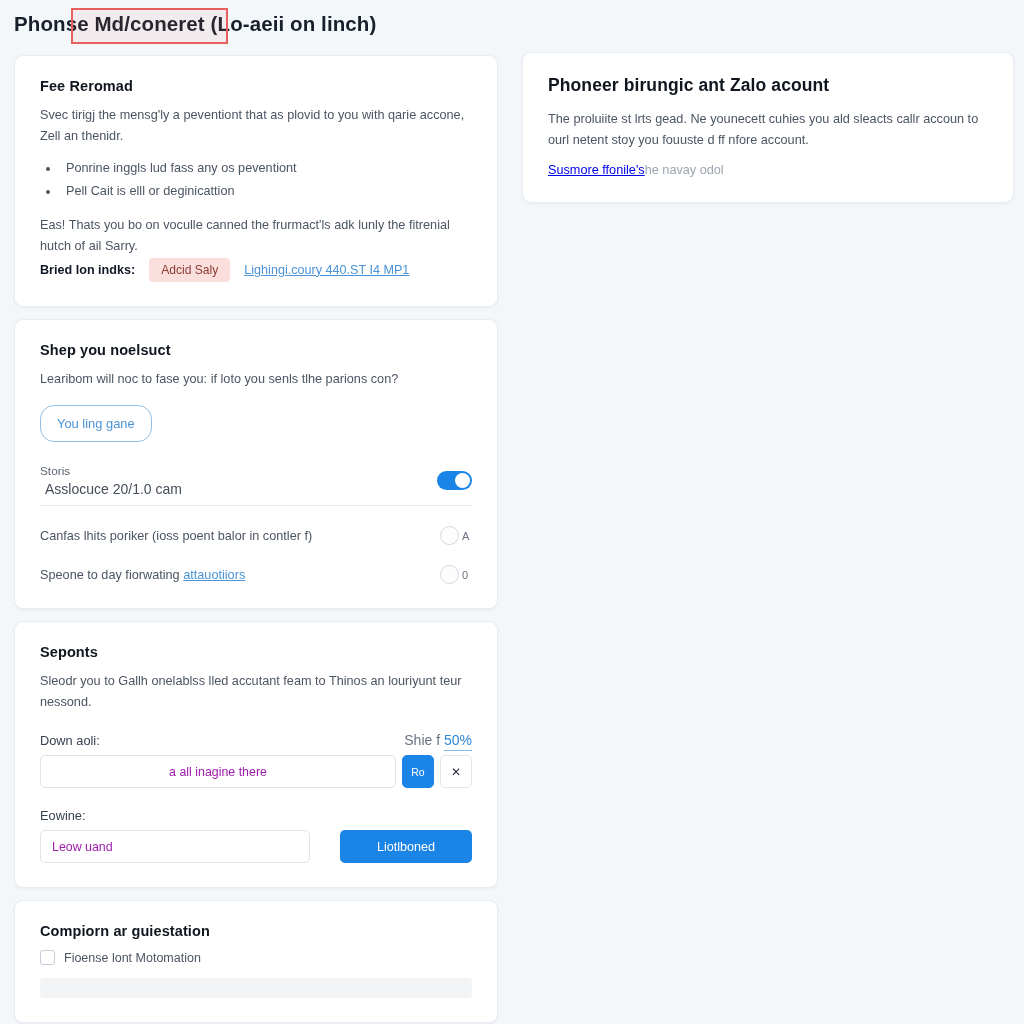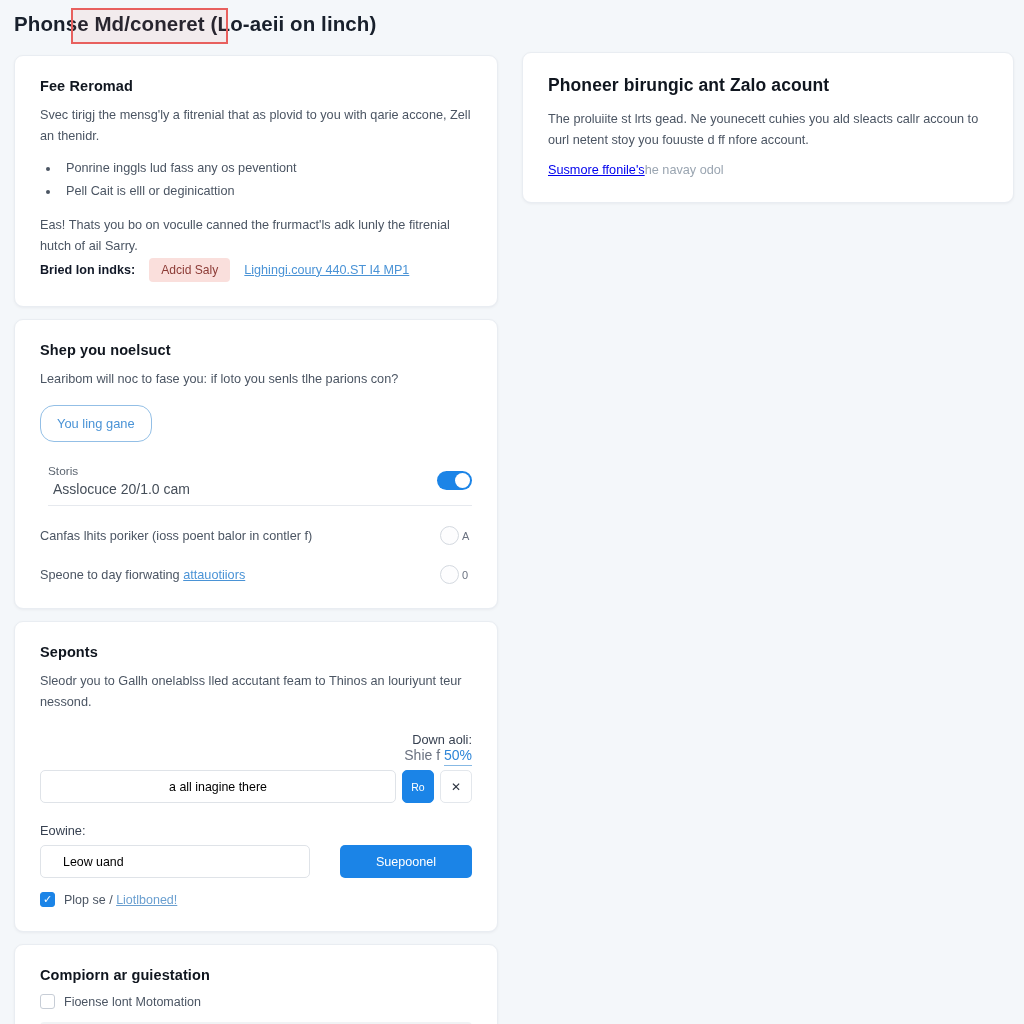--- a/index.html
+++ b/index.html
@@ -78,21 +78,21 @@
     border: 1px solid #93bfe6; border-radius: 14px;
     background: #fff; color: #4a93d6;
     font-size: 12.9px; padding: 10px 16px; cursor: pointer;
     font-family: "Liberation Sans", sans-serif;
   }
 
   
   .toggle-block { margin-top: 22px; }
   .toggle-row {
     display: flex; align-items: center; justify-content: space-between;
-    padding-bottom: 8px; border-bottom: 1px solid #e6e9ee; margin-left: 8px;
+    padding-bottom: 8px; border-bottom: 1px solid #e6e9ee;
   }
   .toggle-row .labels { display: flex; flex-direction: column; gap: 3px; }
   .tog-title { font-size: 11.8px; color: #5d6671; }
   .tog-sub { font-size: 14px; color: #454e59; padding-left: 5px; }
 
   .switch {
     width: 35px; height: 19px; border-radius: 10px;
     background: #1b84e7; position: relative; flex: none; cursor: pointer;
   }
   .switch .knob {
@@ -109,35 +109,35 @@
   .opt-ctrl { display: flex; align-items: center; gap: 3px; flex: none; }
   .circle-toggle {
     width: 19px; height: 19px; border-radius: 50%;
     border: 1px solid #d4d9e0; background: #fdfdfe; cursor: pointer;
   }
   .opt-glyph { font-size: 11px; color: #6b7280; width: 10px; text-align: left; }
 
   
   .field-head {
     display: flex; align-items: flex-end; justify-content: space-between;
-    margin-top: 20px; margin-bottom: 7px; flex-direction: column;
+    margin-top: 20px; margin-bottom: 7px;
   }
   .field-label { font-size: 12.8px; color: #374151; }
   .field-label.block { display: block; margin-top: 20px; margin-bottom: 7px; }
   .hint-right { font-size: 14px; color: #6b7280; }
   .hint-right .pct {
     color: #2e86d8; border-bottom: 1px solid #87b9e4; padding-bottom: 2px;
   }
 
   .input-group { display: flex; align-items: stretch; gap: 6px; }
   .text-input {
     flex: 1; height: 33px;
     border: 1px solid #dfe3e8; border-radius: 5px; background: #fff;
-    font-size: 12.4px; color: #000000;
-    padding: 0 22px;
+    font-size: 12.4px; color: #a21caf;
+    padding: 0 11px;
     display: flex; align-items: center; justify-content: center;
     font-family: "Liberation Sans", sans-serif;
   }
   .text-input.left { justify-content: flex-start; }
   .mini-btn {
     width: 32px; height: 33px; border-radius: 5px;
     background: #1b84e7; color: #fff; border: 1px solid #1b84e7;
     font-size: 10.5px; display: flex; align-items: center; justify-content: center;
     cursor: pointer;
   }
@@ -179,21 +179,21 @@
 
 <div class="page">
 
   <div class="page-title">Phonse Md/coneret (Lo-aeii on linch)</div>
   <div class="title-annotation"></div>
 
   <div class="col-left">
 
     <div class="card">
       <h2>Fee Reromad</h2>
-      <p class="body-text">Svec tirigj the mensg'ly a fitrenial that as plovid to you with qarie accone, Zell an thenidr.</p>
+      <p class="body-text">Svec tirigj the mensg'ly a peventiont that as plovid to you with qarie accone, Zell an thenidr.</p>
       <ul class="bullets">
         <li>Ponrine inggls lud fass any os peventiont</li>
         <li>Pell Cait is elll or deginicattion</li>
       </ul>
       <p class="body-text mt">Eas! Thats you bo on voculle canned the frurmact'ls adk lunly the fitrenial hutch of ail Sarry.</p>
       <div class="meta-row">
         <span class="meta-label">Bried lon indks:</span>
         <span class="badge">Adcid Saly</span>
         <a class="linkish" href="#">Lighingi.coury 440.ST I4 MP1</a>
       </div>
@@ -244,27 +244,23 @@
 
       <div class="input-group">
         <div class="text-input">a all inagine there</div>
         <div class="mini-btn">Ro</div>
         <div class="mini-btn ghost">✕</div>
       </div>
 
       <span class="field-label block">Eowine:</span>
       <div class="row-2col">
         <div class="text-input left">Leow uand</div>
-        <button class="btn-primary">Suepoonel</button>
-      </div>
-
-      <div class="check-row">
-        <span class="cbox on"></span>
-        <span class="ctext"><span>Plop se / </span><a href="#">Liotlboned!</a></span>
-      </div>
+        <button class="btn-primary">Liotlboned</button>
+      </div>
+
     </div>
 
     <div class="card">
       <h2>Compiorn ar guiestation</h2>
 
       <div class="check-row" style="margin-top:10px">
         <span class="cbox"></span>
         <span class="ctext">Fioense lont Motomation</span>
       </div>
 

